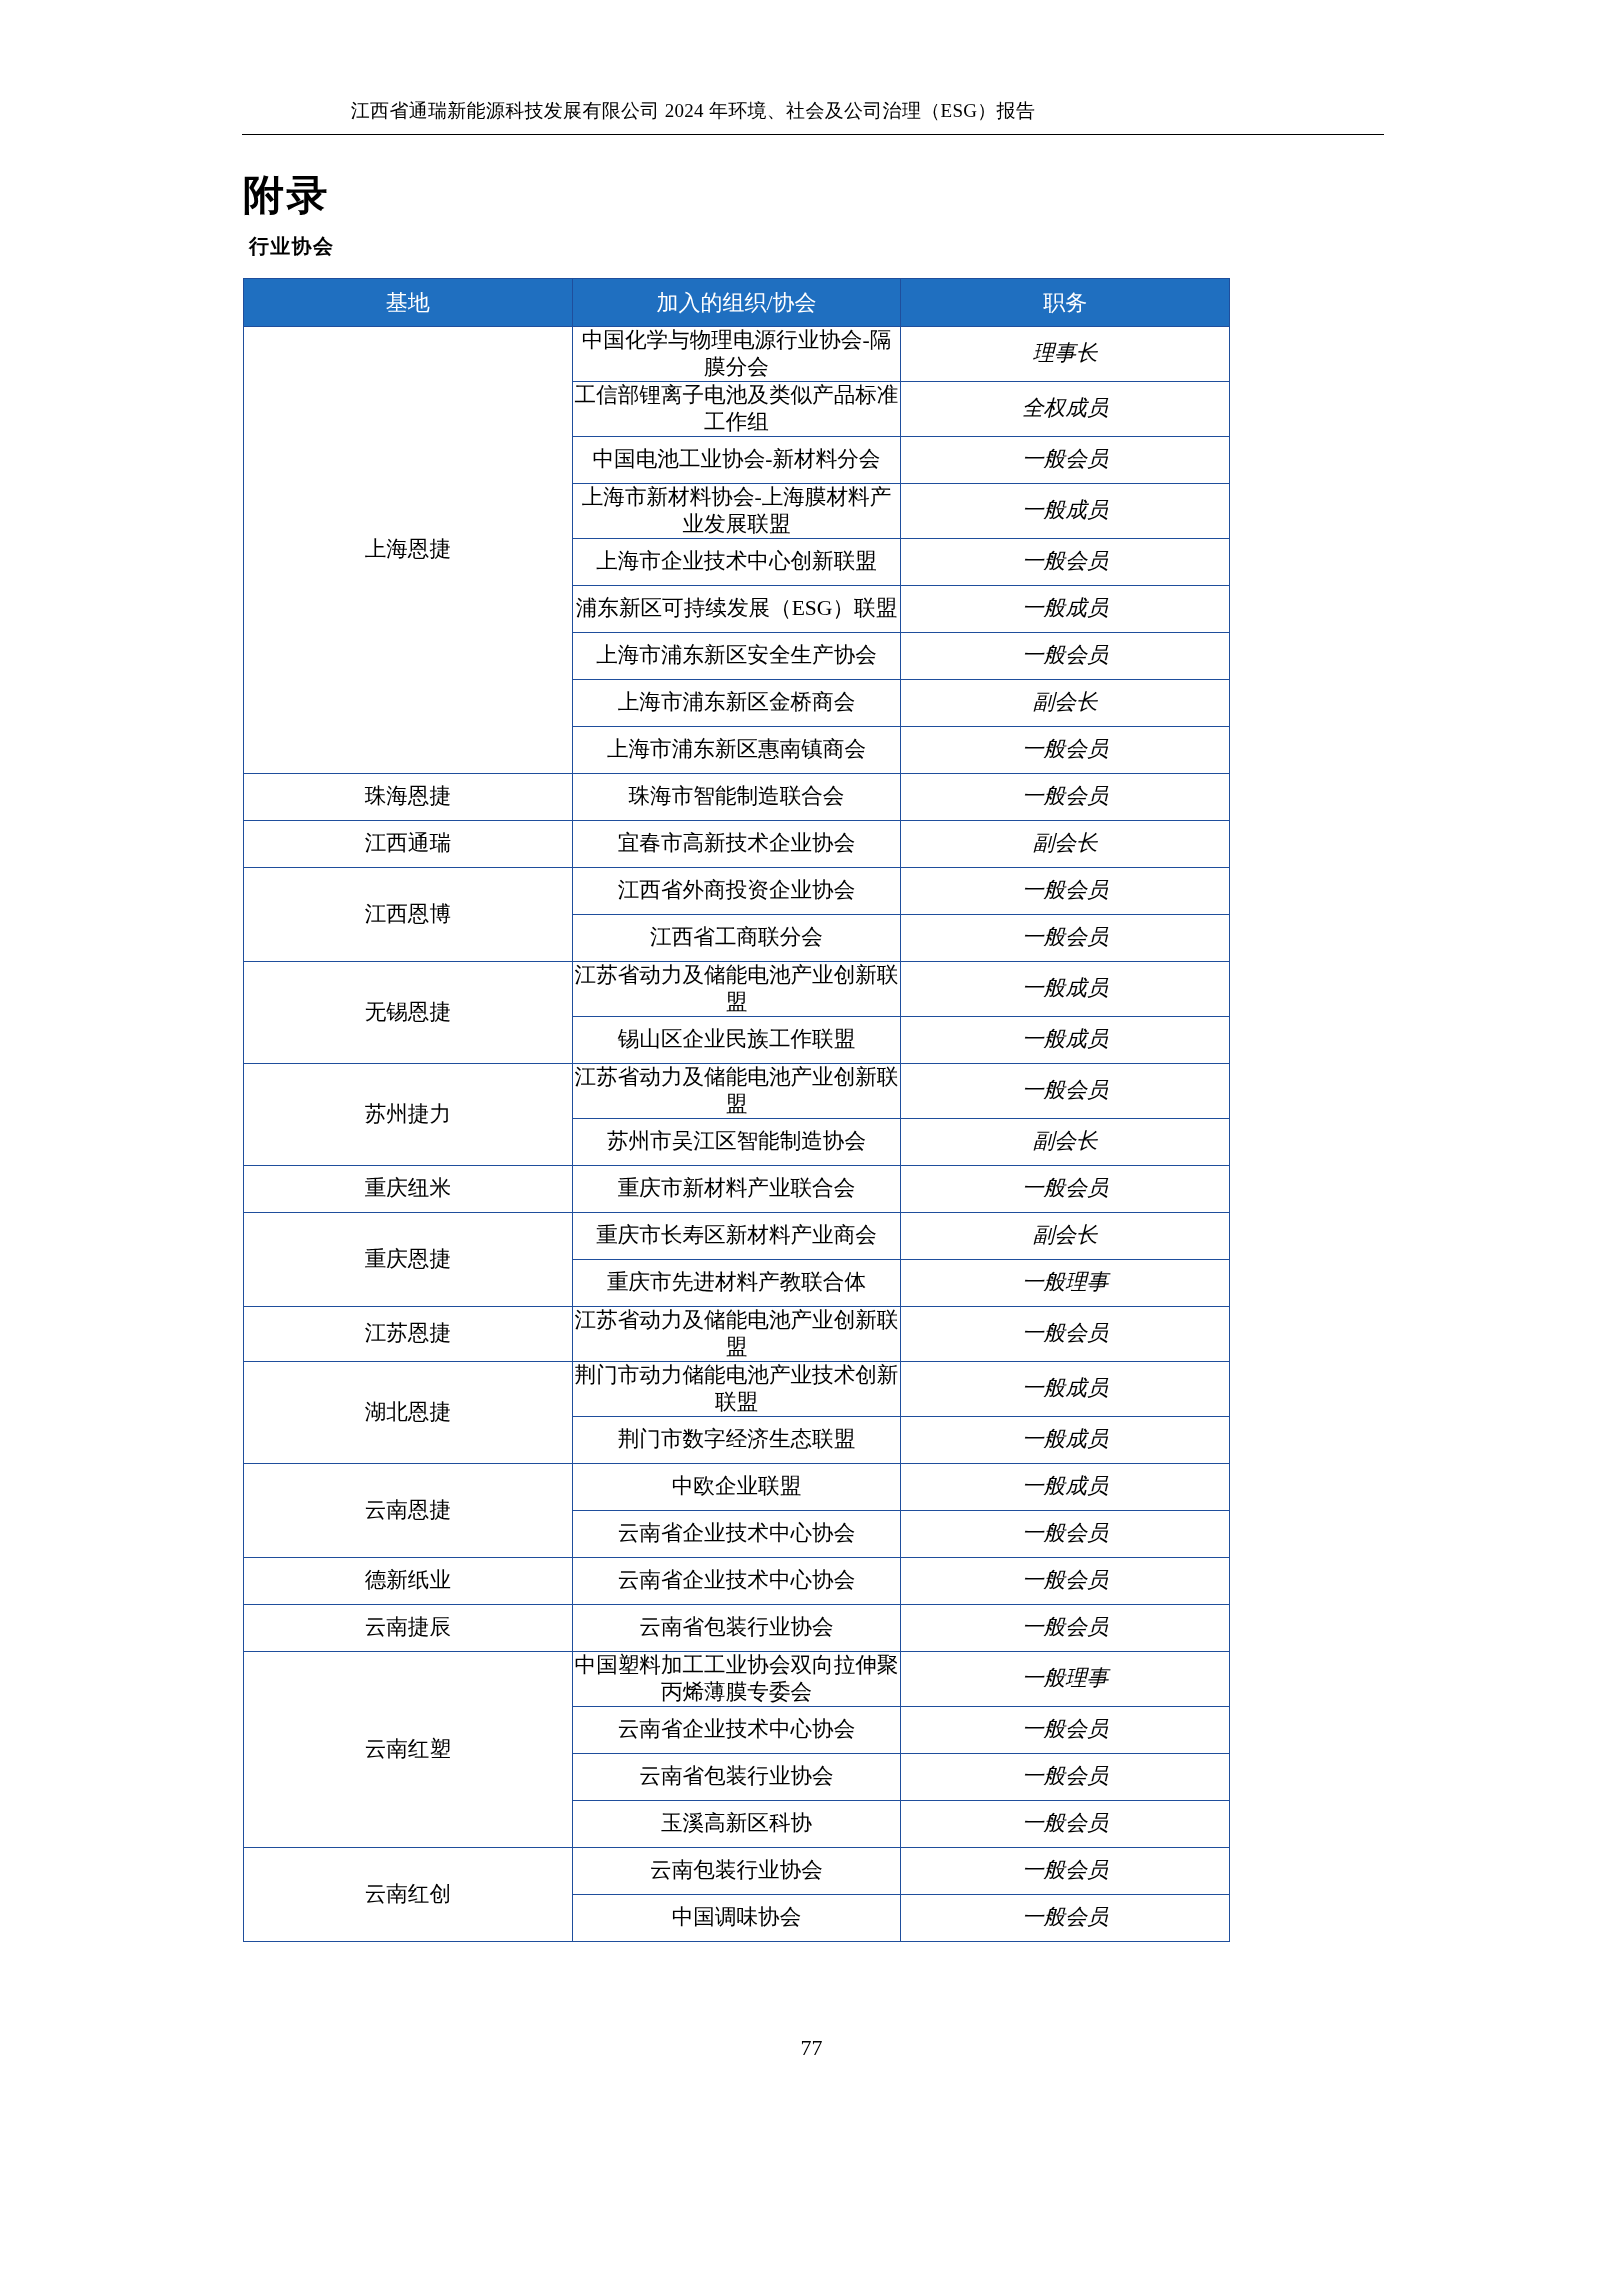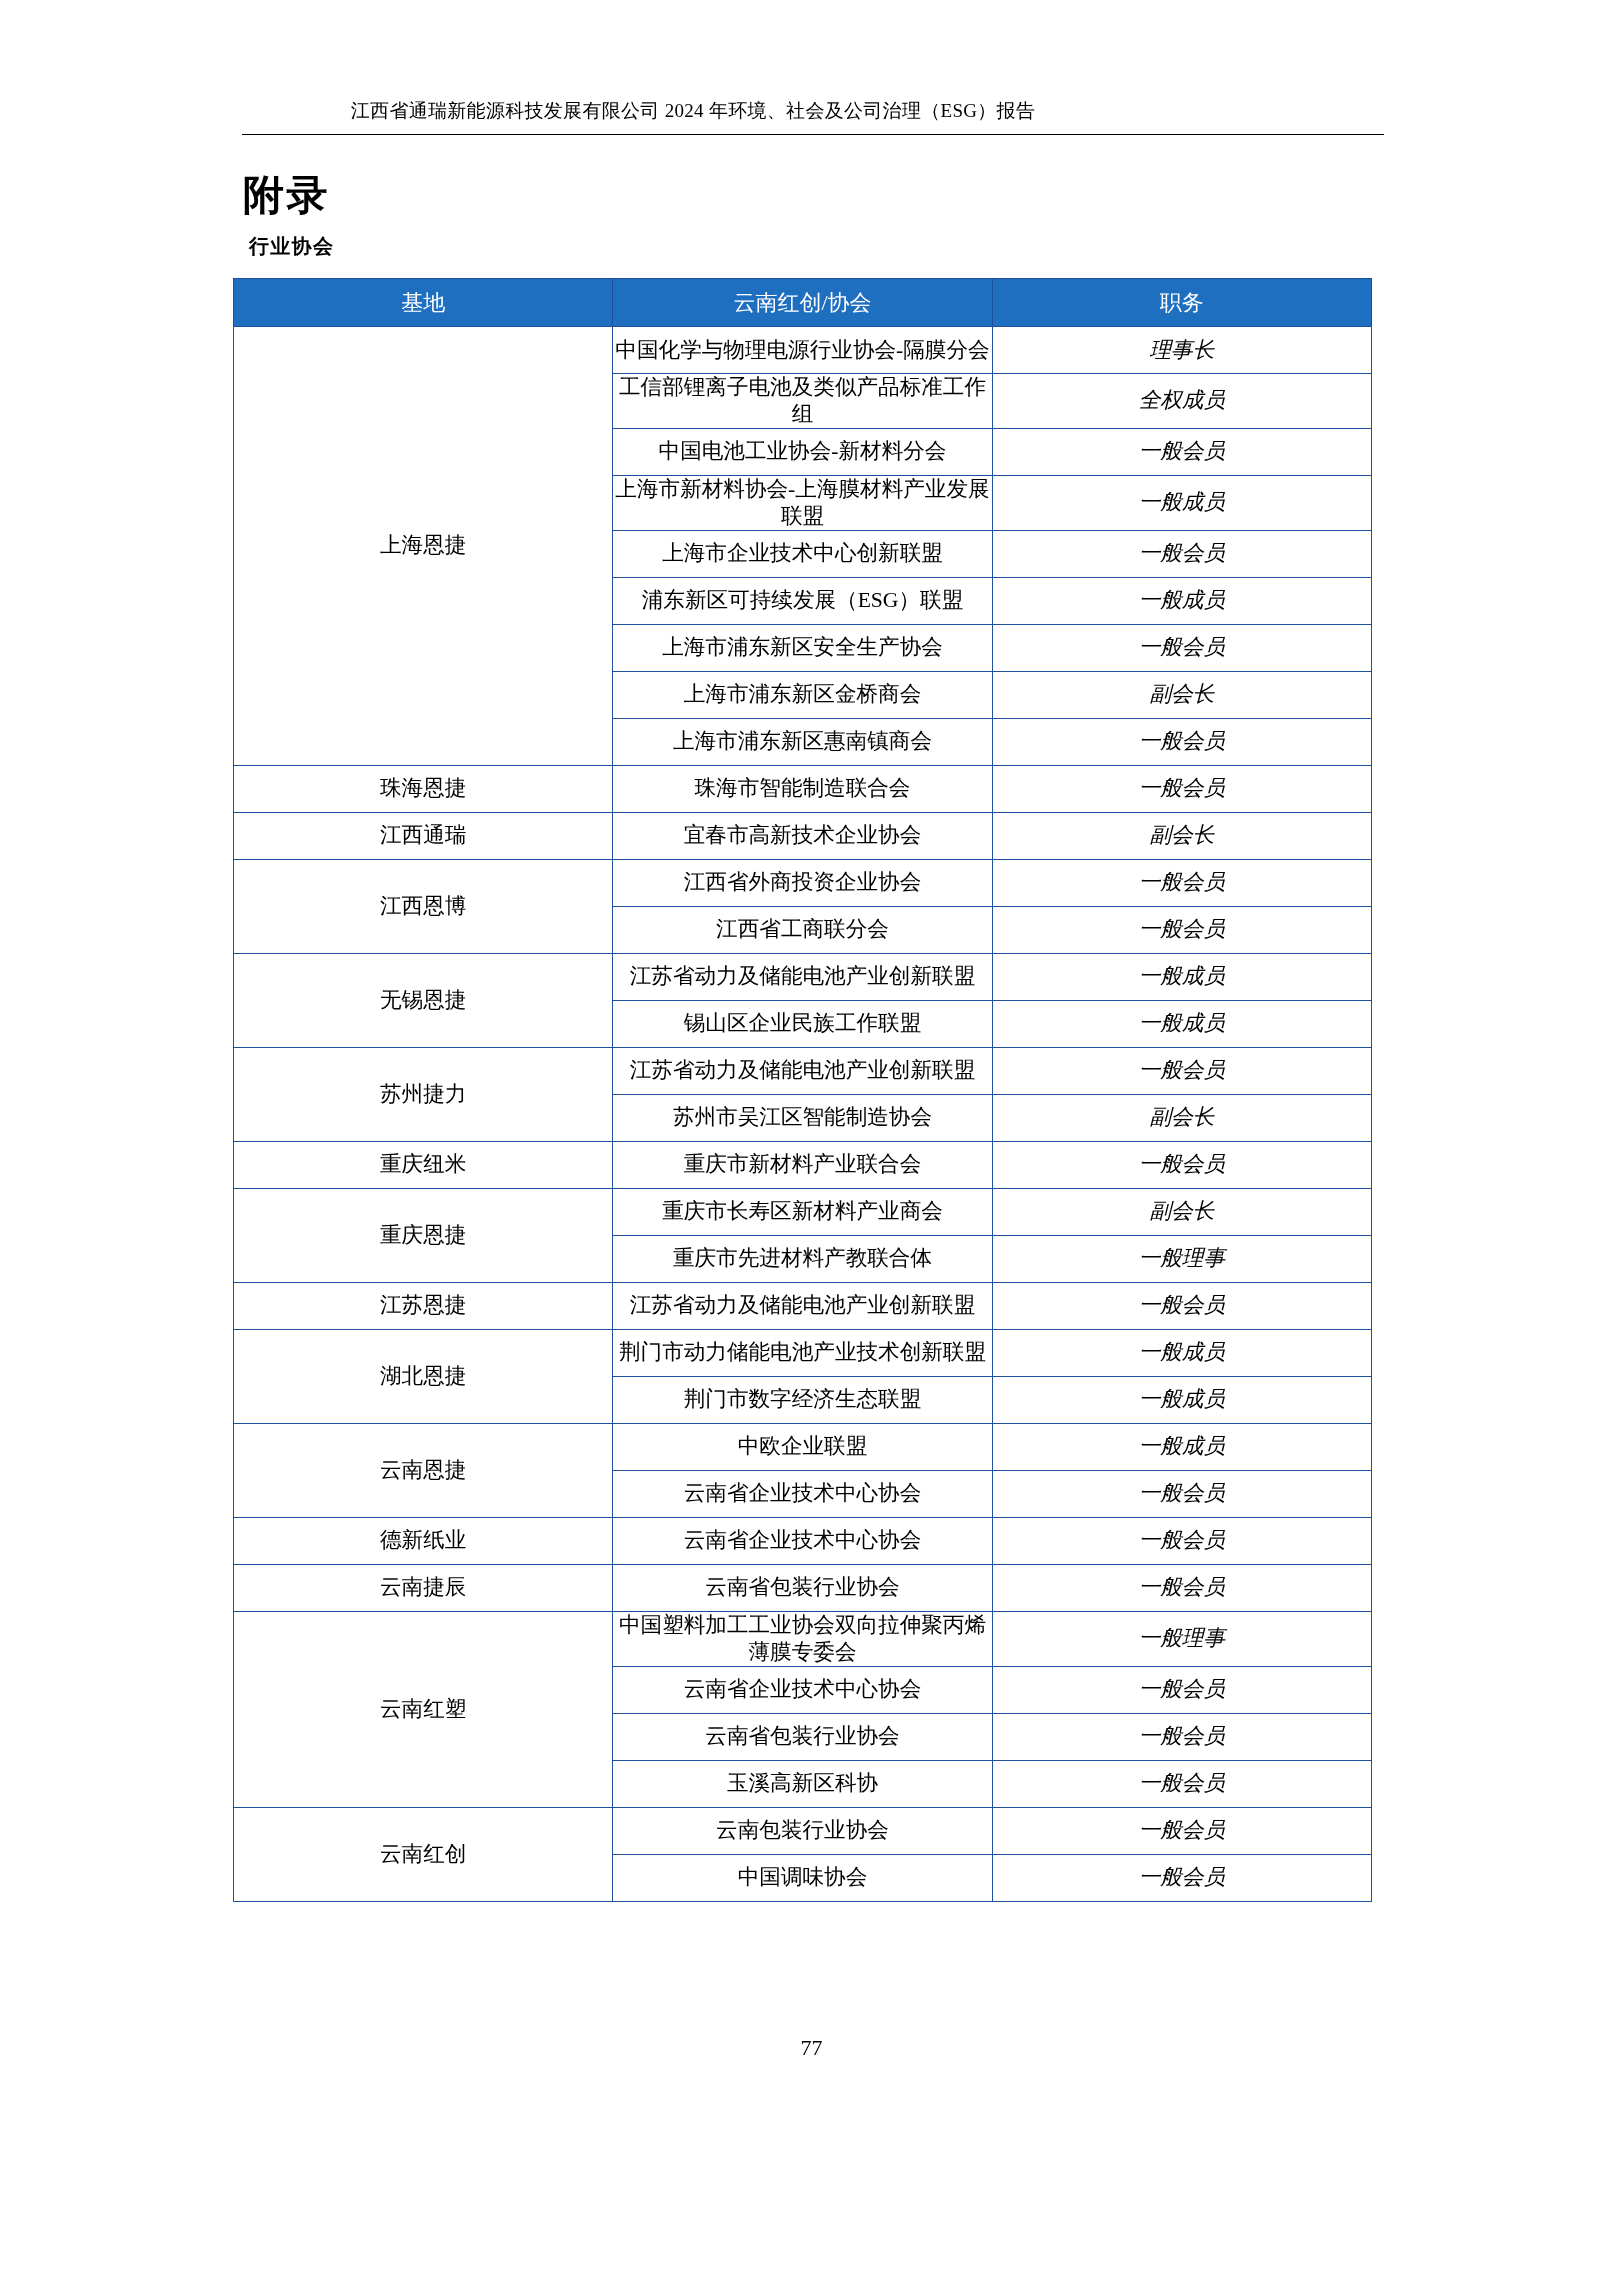--- a/index.html
+++ b/index.html
@@ -51,22 +51,22 @@
     position: absolute;
     top: 216px;
     left: 249px;
     font-size: 20px;
     font-weight: bold;
     letter-spacing: 1.3px;
   }
   table.assoc {
     position: absolute;
     top: 278px;
-    left: 233px;
-    width: 1139px;
+    left: 243px;
+    width: 987px;
     border-collapse: collapse;
     table-layout: fixed;
     font-size: 21.6px;
   }
   table.assoc th, table.assoc td {
     border: 1.3px solid #1f4e9c;
     text-align: center;
     vertical-align: middle;
     padding: 0;
     height: 46px;
@@ -106,21 +106,21 @@
   <div class="header">江西省通瑞新能源科技发展有限公司 2024 年环境、社会及公司治理（ESG）报告</div>
   <div class="header-rule"></div>
 
   <h1 class="title">附录</h1>
   <h2 class="subtitle">行业协会</h2>
 
   <table class="assoc">
     <thead>
       <tr>
         <th>基地</th>
-        <th>云南红创/协会</th>
+        <th>加入的组织/协会</th>
         <th>职务</th>
       </tr>
     </thead>
     <tbody>
         <tr>
           <td class="base" rowspan="9">上海恩捷</td>
           <td class="org">中国化学与物理电源行业协会-隔膜分会</td>
           <td class="role">理事长</td>
         </tr>
         <tr>

